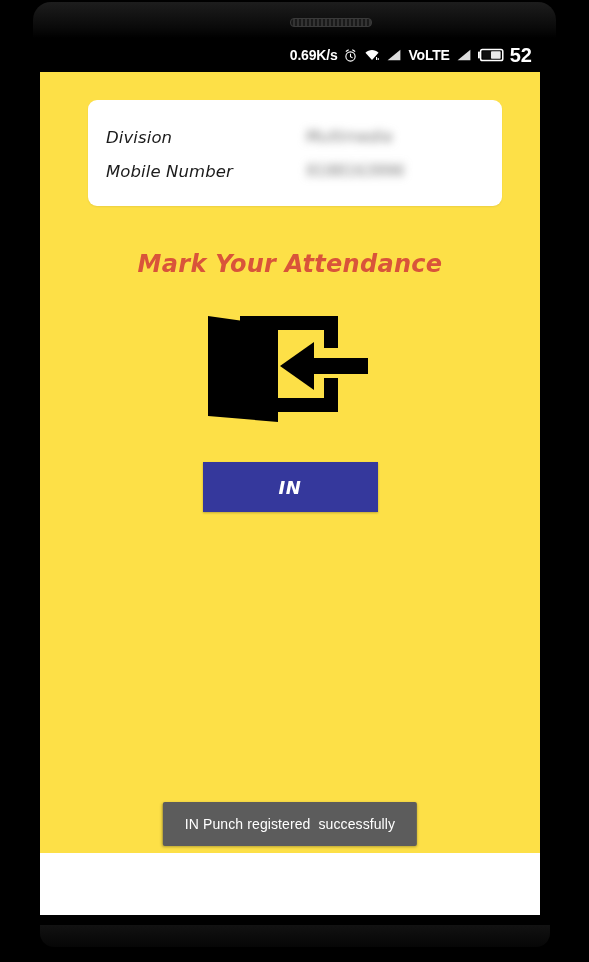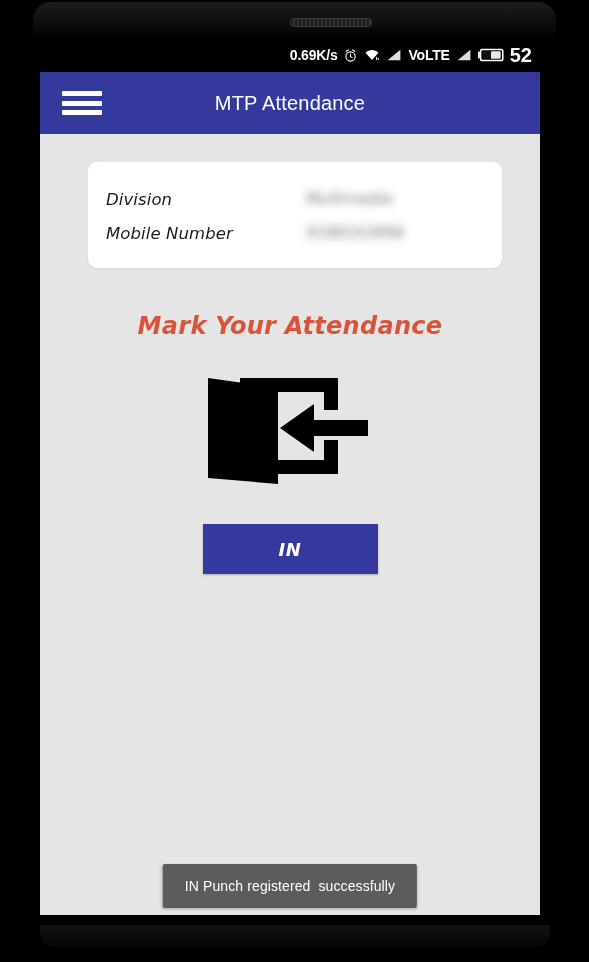--- a/index.html
+++ b/index.html
@@ -118,21 +118,21 @@
     display: flex; align-items: center; justify-content: center;
     color: #ffffff;
     font-size: 20px;
     letter-spacing: .2px;
   }
 
   
   .content {
     position: relative;
     height: 781px;
-    background: #e5e5e5;
+    background: #fde047;
   }
 
   .info-card {
     position: absolute;
     left: 48px; top: 28px;
     width: 414px;
     background: #ffffff;
     border-radius: 9px;
     padding: 20px 18px 18px 18px;
     box-sizing: border-box;
@@ -271,28 +271,20 @@
             <rect x="3.4" y="1.2" width="29" height="14.6" rx="2.4" fill="none" stroke="#fff" stroke-width="2"></rect>
             <rect x="6" y="3.6" width="11" height="9.8" rx="1" fill="#111"></rect>
             <rect x="17" y="3.6" width="12.6" height="9.8" rx="1" fill="#e8e8e8"></rect>
           </svg>
         </span>
 
         <span class="batt-num">52</span>
       </div>
     </div>
 
-    <div class="appbar">
-      <div class="hamburger">
-        <span></span>
-        <span></span>
-        <span></span>
-      </div>
-      <div class="appbar-title">MTP Attendance</div>
-    </div>
 
     <div class="content">
 
       <div class="info-card">
         <div class="info-row">
           <div class="info-label">Division</div>
           <div class="info-value">Multimedia</div>
         </div>
         <div class="info-row">
           <div class="info-label">Mobile Number</div>

